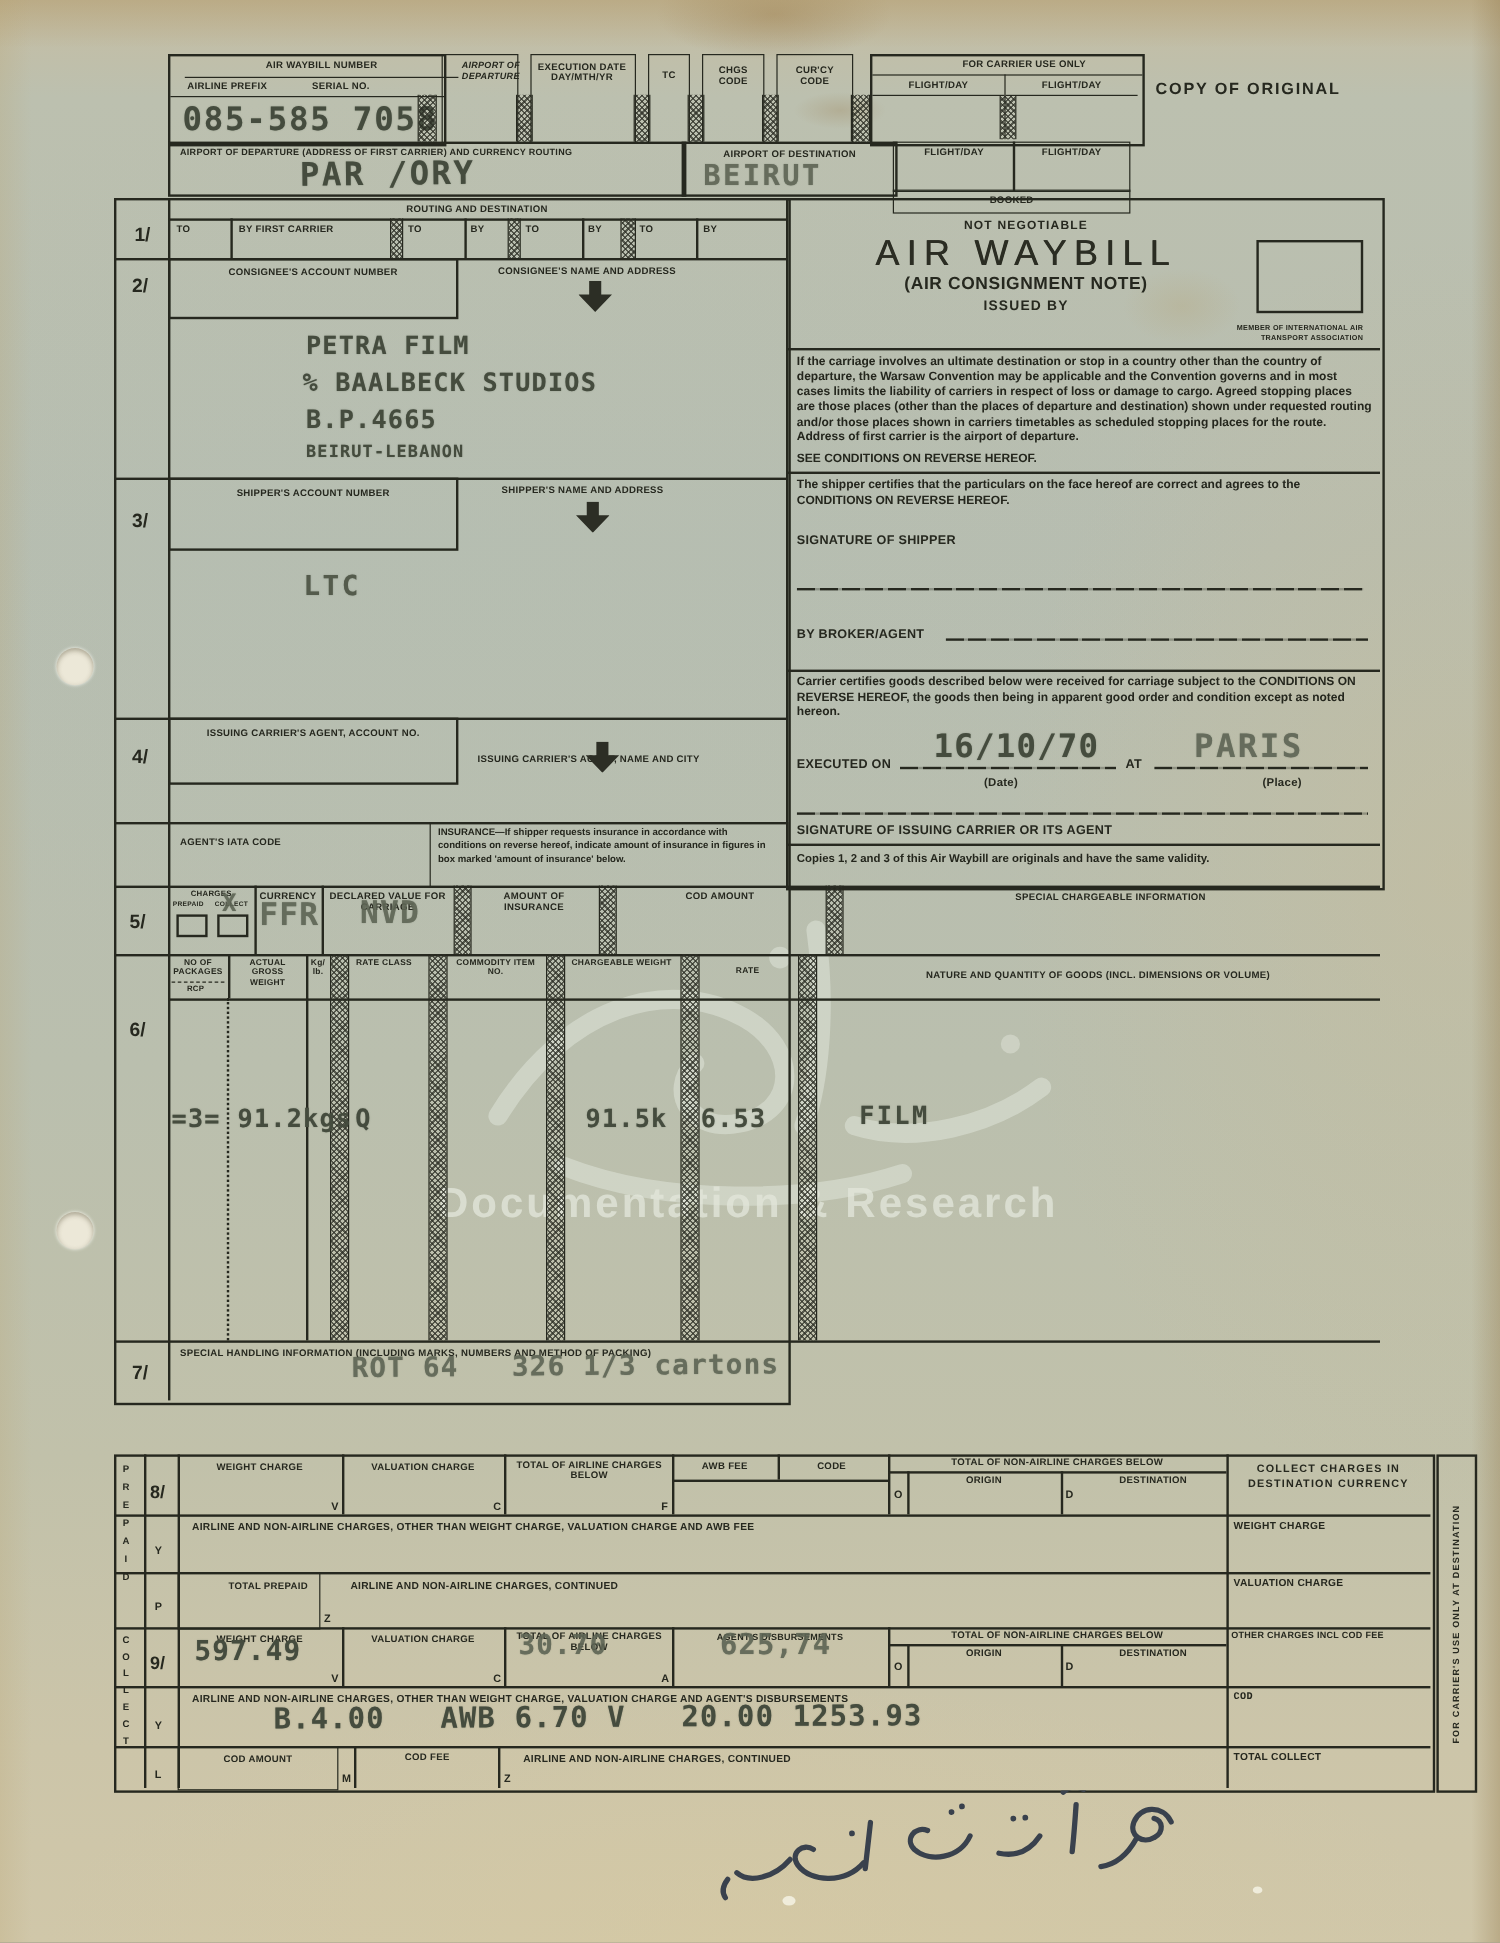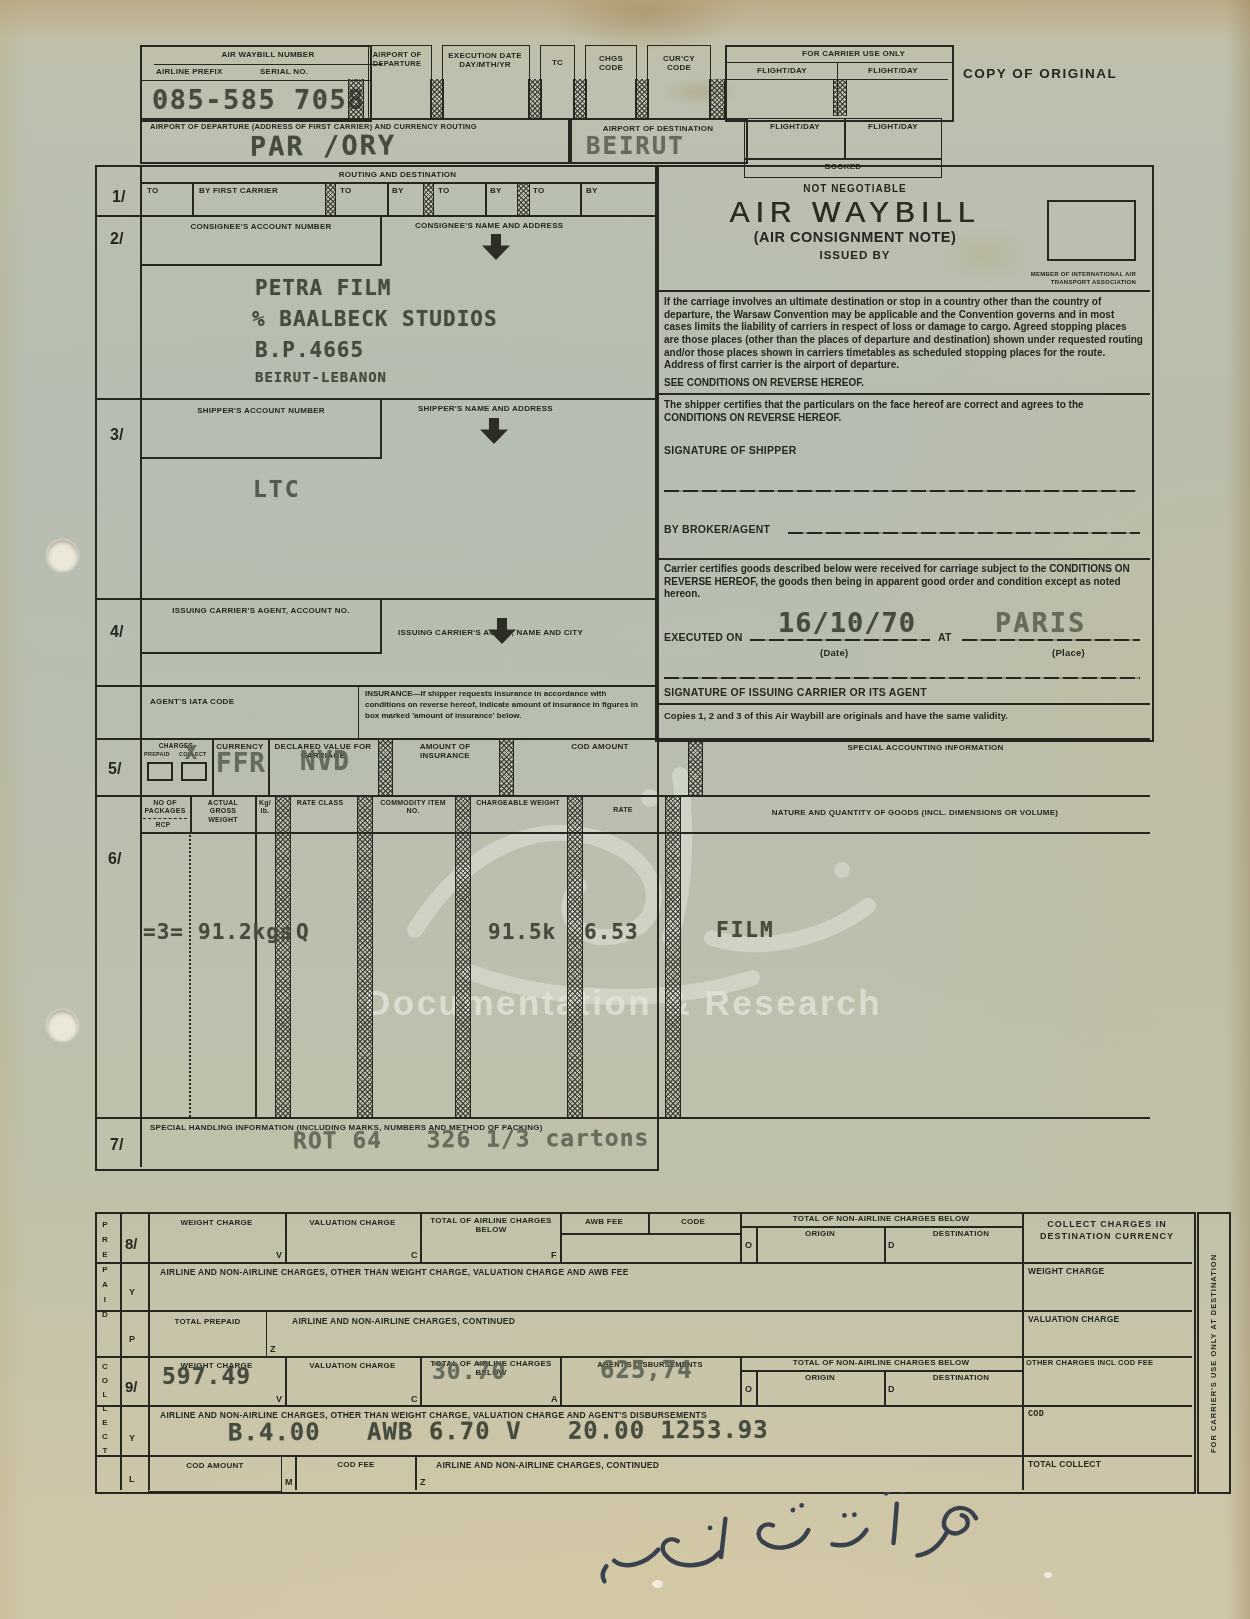--- a/index.html
+++ b/index.html
@@ -79,21 +79,21 @@
     </div>
     <div class="abs" style="left:0;top:17px;width:100%;height:16px;border-bottom:1.5px solid var(--ink);">
       <div class="lbl" style="left:14px;top:3px;">AIRLINE PREFIX</div>
       <div class="lbl" style="left:118px;top:3px;">SERIAL NO.</div>
     </div>
     <div class="stamp" style="left:10px;top:37px;font-size:27px;letter-spacing:1.5px;">085-585 7058</div>
   </div>
   <div class="hatch" style="left:348px;top:79px;width:14px;height:39px;"></div>
 
   <div class="box1" style="left:368px;top:45px;width:62px;height:73px;">
-    <div class="lbl lblc" style="left:0;top:5px;width:56px;font-size:7.5px;">AIRPORT OF DEPARTURE</div>
+    <div class="lbl lblc" style="left:12px;top:5px;width:56px;font-size:7.5px;font-style:italic;">AIRPORT OF DEPARTURE</div>
   </div>
   <div class="hatch" style="left:430px;top:79px;width:12px;height:39px;"></div>
   <div class="box1" style="left:442px;top:45px;width:86px;height:73px;">
     <div class="lbl lblc" style="left:3px;top:5px;width:78px;">EXECUTION DATE DAY/MTH/YR</div>
   </div>
   <div class="hatch" style="left:528px;top:79px;width:12px;height:39px;"></div>
   <div class="box1" style="left:540px;top:45px;width:33px;height:73px;">
     <div class="lbl lblc" style="left:0;top:12px;width:100%;">TC</div>
   </div>
   <div class="hatch" style="left:573px;top:79px;width:12px;height:39px;"></div>
@@ -246,21 +246,21 @@
   <div class="lbl lblc" style="left:212px;top:742px;width:56px;">CURRENCY</div>
   <div class="stamp faded" style="left:216px;top:748px;font-size:26px;letter-spacing:1px;">FFR</div>
   <div class="vl" style="left:268px;top:738px;height:57px;"></div>
   <div class="lbl lblc" style="left:272px;top:742px;width:102px;">DECLARED VALUE FOR CARRIAGE</div>
   <div class="stamp faded" style="left:300px;top:746px;font-size:26px;letter-spacing:1px;">NVD</div>
   <div class="hatch" style="left:378px;top:738px;width:13px;height:57px;"></div>
   <div class="lbl lblc" style="left:394px;top:742px;width:102px;">AMOUNT OF INSURANCE</div>
   <div class="hatch" style="left:499px;top:738px;width:13px;height:57px;"></div>
   <div class="lbl lblc" style="left:514px;top:742px;width:172px;">COD AMOUNT</div>
   <div class="hatch" style="left:688px;top:738px;width:13px;height:57px;"></div>
-  <div class="lbl lblc" style="left:701px;top:743px;width:449px;">SPECIAL ACCOUNTING INFORMATION</div>
+  <div class="lbl lblc" style="left:701px;top:743px;width:449px;">SPECIAL CHARGEABLE INFORMATION</div>
 
   <div class="num" style="left:108px;top:850px;">6/</div>
   <div class="hl" style="left:140px;top:832px;width:1010px;"></div>
 
   <div class="vl" style="left:190px;top:795px;height:37px;"></div>
   <div class="abs" style="left:189px;top:832px;width:0;height:285px;border-left:2.2px dotted var(--ink);"></div>
   <div class="lbl lblc" style="left:141px;top:799px;width:48px;font-size:7px;">NO OF PACKAGES</div>
   <div class="abs" style="left:143px;top:818px;width:44px;border-top:1.6px dashed var(--ink);"></div>
   <div class="lbl lblc" style="left:141px;top:821px;width:44px;font-size:6.5px;">RCP</div>
 
@@ -329,21 +329,21 @@
   <div class="vl" style="left:756px;top:1226px;height:36px;"></div>
   <div class="lbl" style="left:745px;top:1240px;font-size:9px;">O</div>
   <div class="lbl lblc" style="left:758px;top:1229px;width:124px;">ORIGIN</div>
   <div class="vl" style="left:884px;top:1226px;height:36px;"></div>
   <div class="lbl" style="left:888px;top:1240px;font-size:9px;">D</div>
   <div class="lbl lblc" style="left:902px;top:1229px;width:118px;">DESTINATION</div>
 
   <div class="lbl" style="left:160px;top:1267px;width:850px;font-size:8.5px;">AIRLINE AND NON-AIRLINE CHARGES, OTHER THAN WEIGHT CHARGE, VALUATION CHARGE AND AWB FEE</div>
 
   <div class="box1" style="left:148px;top:1310px;width:117px;height:46px;">
-    <div class="lbl lblc" style="left:0;top:6px;width:100%;">TOTAL PREPAID</div>
+    <div class="lbl lblc" style="left:0;top:6px;width:100%;padding-left:16px;">TOTAL PREPAID</div>
   </div>
   <div class="lbl" style="left:270px;top:1344px;font-size:9px;">Z</div>
   <div class="lbl" style="left:292px;top:1316px;width:420px;font-size:8.5px;">AIRLINE AND NON-AIRLINE CHARGES, CONTINUED</div>
 
   <div class="vl" style="left:285px;top:1356px;height:49px;"></div>
   <div class="vl" style="left:420px;top:1356px;height:49px;"></div>
   <div class="vl" style="left:560px;top:1356px;height:49px;"></div>
   <div class="vl" style="left:740px;top:1356px;height:49px;"></div>
   <div class="lbl lblc" style="left:150px;top:1361px;width:133px;">WEIGHT CHARGE</div>
   <div class="lbl lblc" style="left:287px;top:1361px;width:131px;">VALUATION CHARGE</div>

